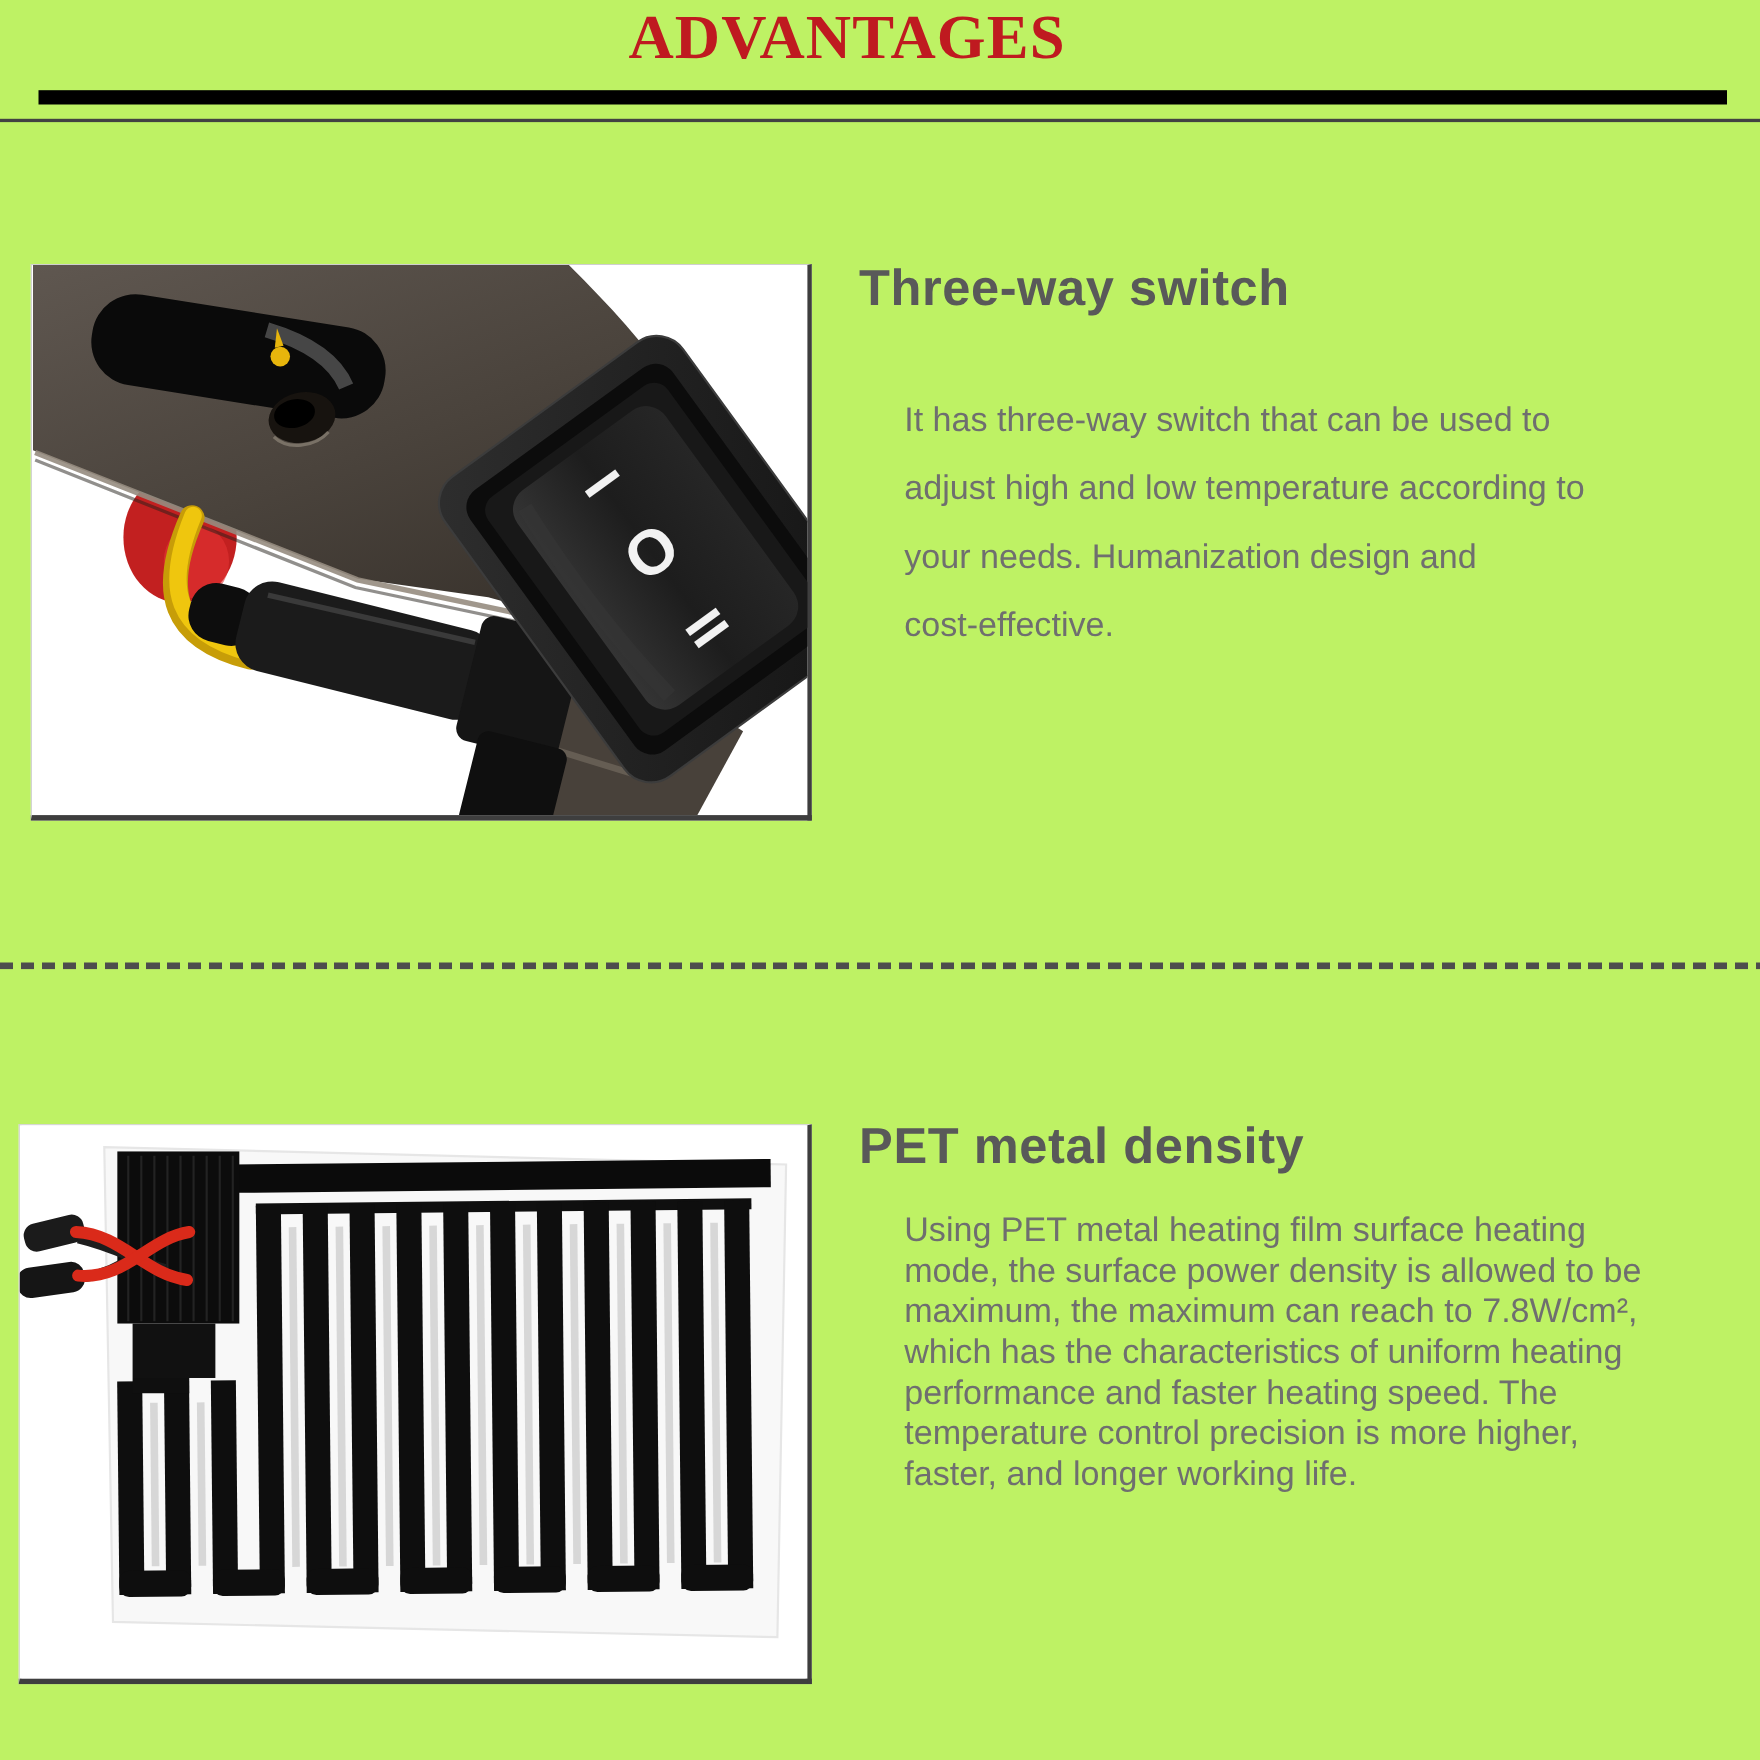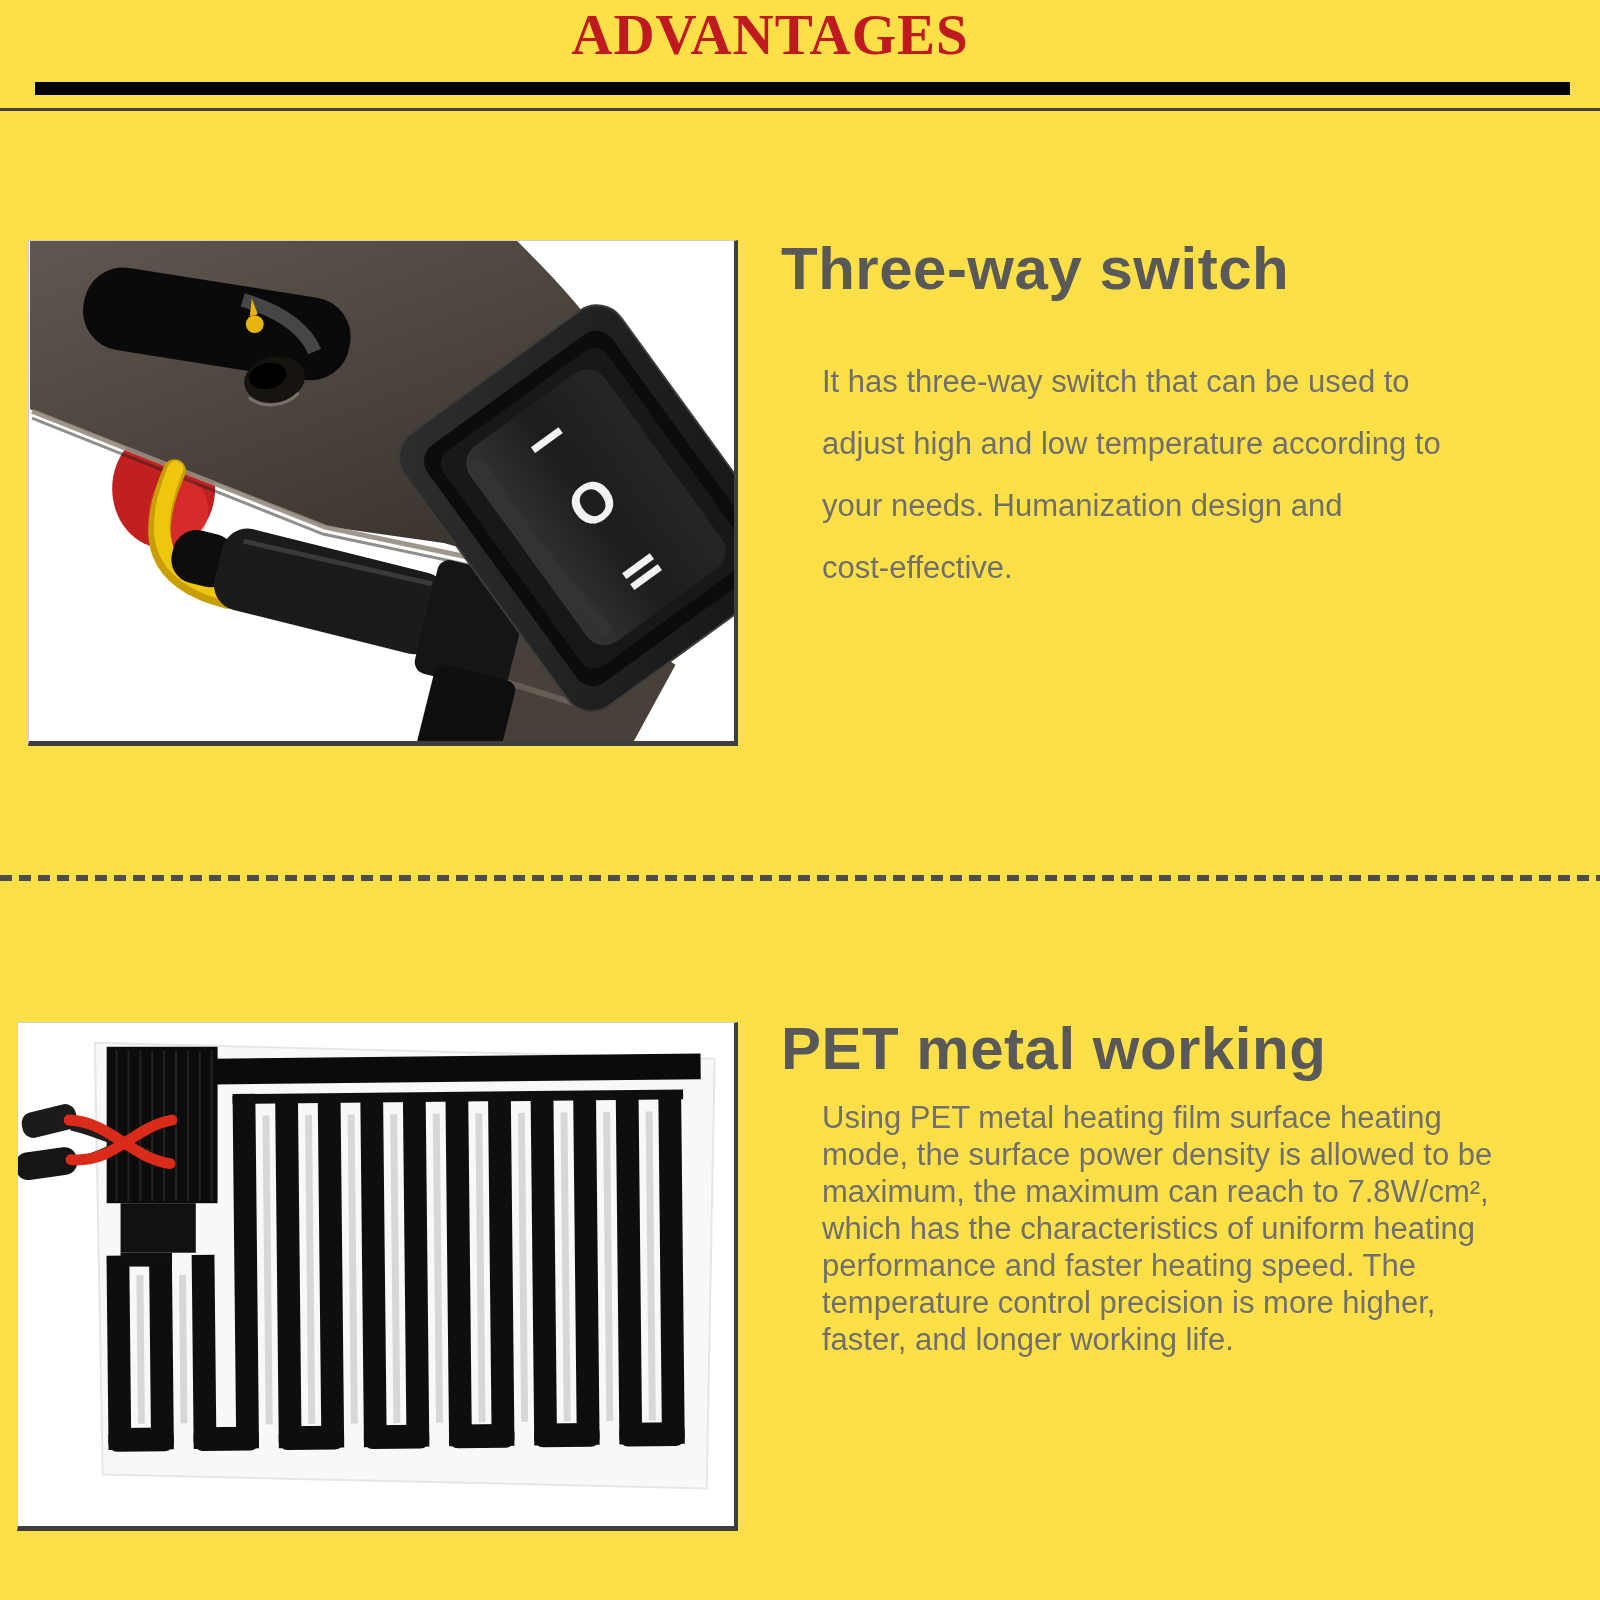--- a/index.html
+++ b/index.html
@@ -1,29 +1,29 @@
 <!DOCTYPE html>
 <html><head>
 <meta charset="utf-8">
 <style>
   html,body{margin:0;padding:0;background:#fff;}
-  .page{position:relative;width:1600px;height:1600px;background:#fde047;overflow:hidden;
+  .page{position:relative;width:1600px;height:1600px;background:#bef264;overflow:hidden;
         font-family:"Liberation Sans",sans-serif;}
   .title{position:absolute;top:2px;left:0;width:100%;text-align:center;
          transform:translateX(-30px);
          font-family:"Liberation Serif",serif;font-weight:700;font-size:57px;
          letter-spacing:1px;color:#bf1a20;}
   .bar{position:absolute;left:35px;top:82px;width:1535px;height:13px;background:#000;}
   .rule{position:absolute;left:0;top:108px;width:1600px;height:3px;background:#424242;}
   .photo{position:absolute;background:#fff;border:1px solid #cfcfcf;
          border-right:4px solid #3e3e3e;border-bottom:5px solid #3e3e3e;box-sizing:border-box;}
   .photo svg{display:block;width:100%;height:100%;}
   #photo1{left:28px;top:240px;width:710px;height:506px;}
   #photo2{left:17px;top:1022px;width:721px;height:509px;}
-  .h{position:absolute;font-weight:700;font-size:60px;color:#595959;letter-spacing:.5px;}
+  .h{position:absolute;font-weight:700;font-size:46px;color:#595959;letter-spacing:.5px;}
   #h1{left:781px;top:234px;}
   #h2{left:781px;top:1014px;}
   .p{position:absolute;font-size:31px;color:#6f6f6f;white-space:pre-line;margin-left:31px;}
   #p1{left:791px;top:351px;line-height:62px;width:770px;}
   #p2{left:791px;top:1099px;line-height:37px;width:800px;}
   .divider{position:absolute;left:0;top:875px;width:1600px;height:6px;
            background:repeating-linear-gradient(90deg,#4d4d4d 0 12px,transparent 12px 19px);}
   .svgtxt{font-family:"Liberation Sans",sans-serif;font-weight:700;fill:#f2f2f2;}
 </style>
 </head>
@@ -161,21 +161,21 @@
         <rect x="2" y="86" width="56" height="26" rx="11" fill="#1b1b1b" transform="rotate(-14 30 99)"></rect>
         <rect x="-4" y="128" width="62" height="28" rx="12" fill="#151515" transform="rotate(-8 27 142)"></rect>
         <path d="M52,104 C86,112 104,124 132,132" stroke="#1d1d1d" stroke-width="9" fill="none"></path>
         <path d="M54,140 C88,136 106,116 134,106" stroke="#1d1d1d" stroke-width="9" fill="none"></path>
         <path d="M50,98 C92,100 112,136 152,142" stroke="#da2a1a" stroke-width="11" fill="none" stroke-linecap="round"></path>
         <path d="M52,138 C96,142 116,104 154,98" stroke="#da2a1a" stroke-width="11" fill="none" stroke-linecap="round"></path>
       </g>
     </svg>
   </div>
 
-  <div class="h" id="h2">PET metal working</div>
+  <div class="h" id="h2">PET metal density</div>
   <div class="p" id="p2">Using PET metal heating film surface heating
 mode, the surface power density is allowed to be
 maximum, the maximum can reach to 7.8W/cm²,
 which has the characteristics of uniform heating
 performance and faster heating speed. The
 temperature control precision is more higher,
 faster, and longer working life.</div>
 
 </div>
 

